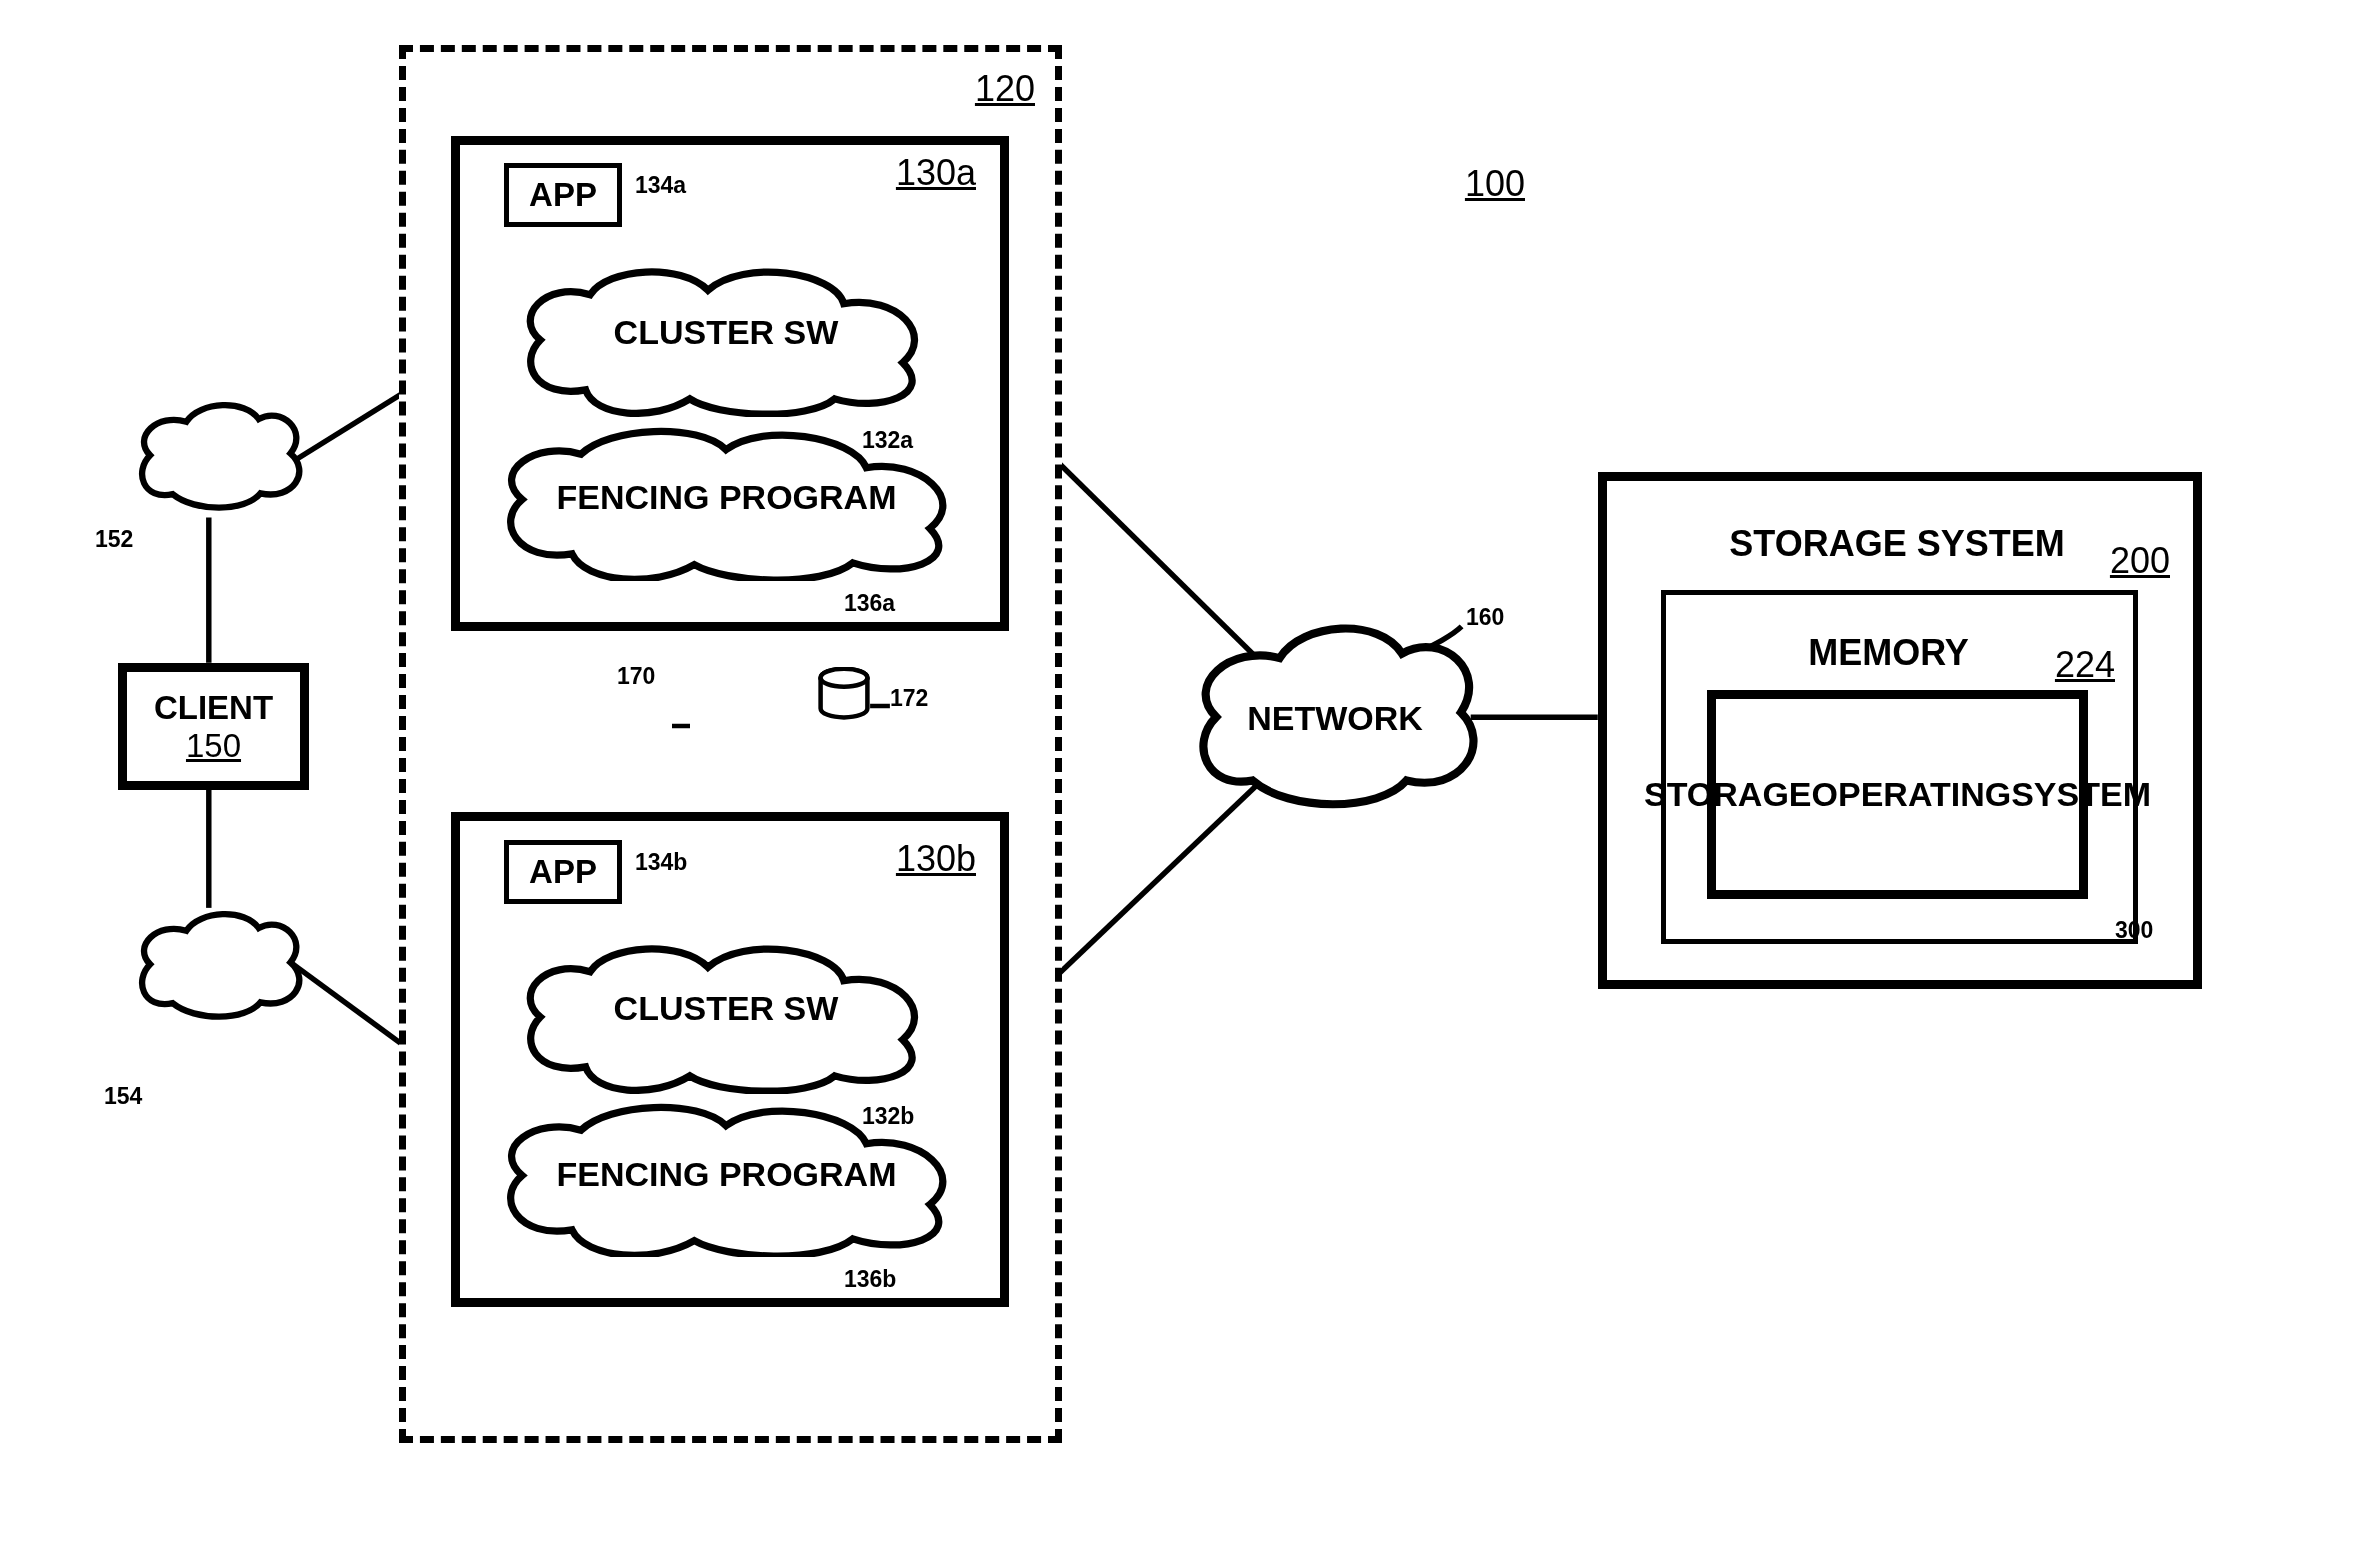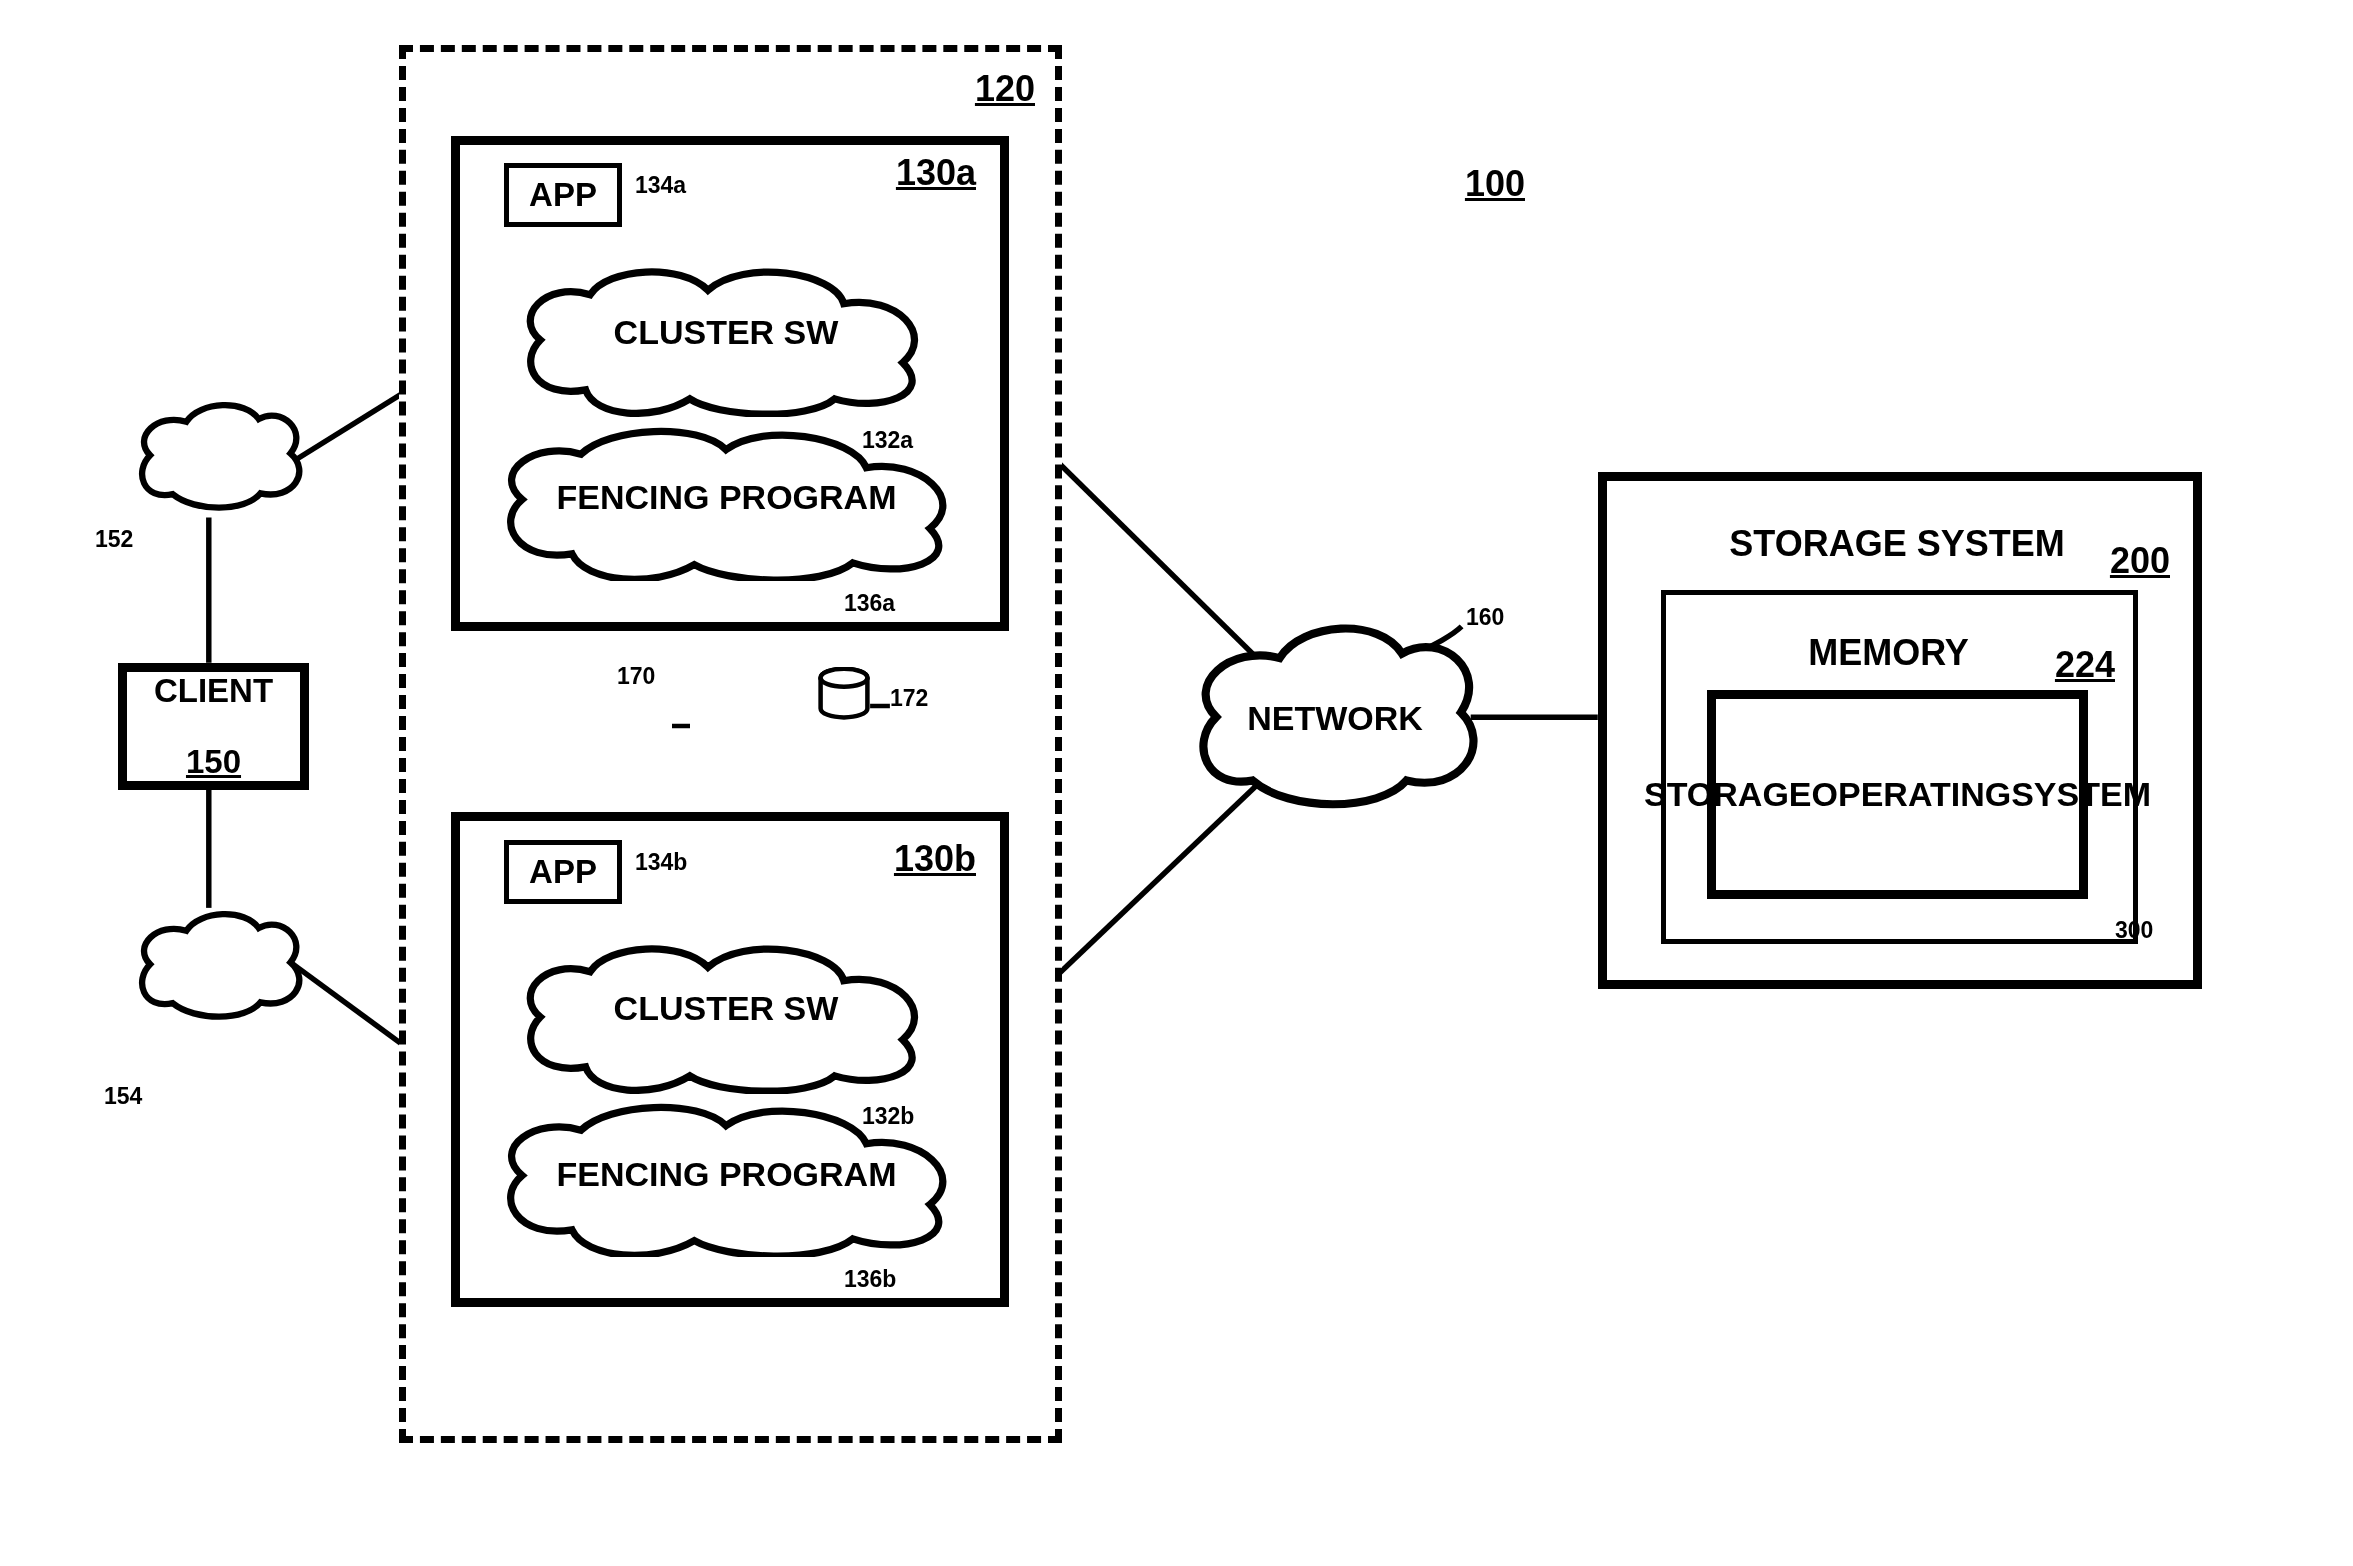--- a/index.html
+++ b/index.html
@@ -24,21 +24,21 @@
     border: 7.3px dashed #000;
   }
   .solid-box {
     border: 9px solid #000;
   }
   .thin-box {
     border: 5.4px solid #000;
   }
   .ref {
     font-size: 36px;
-    font-weight: 700;
+    font-weight: 400;
     text-decoration: underline;
     text-align: right;
   }
   .label {
     font-size: 36px;
     font-weight: 600;
     text-align: center;
   }
   .center {
     display: flex;
@@ -165,21 +165,21 @@
     <path d="M90,140 C30,150 5,105 35,80 C0,50 50,15 100,30 C130,0 230,-5 260,25 C300,-5 400,10 415,45 C475,35 525,80 485,112 C520,148 455,168 400,150 C365,178 260,172 225,152 C180,178 105,172 90,140 Z" fill="#fff" stroke="#000" stroke-width="8"></path>
   </svg>
   <div class="abs cloud-label" style="left:545px; top:1155px; width:363px;" data-bind="nodes.1.fencing_label">FENCING PROGRAM</div>
   <div class="abs small-ref" style="left:844px; top:1266px;" data-bind="nodes.1.fencing_ref">136b</div>
 
   <svg class="abs" style="left:132px; top:399px; width:172px; height:118px;" viewBox="0 0 190 130">
     <path d="M45,105 C12,112 2,80 20,62 C0,42 28,15 60,25 C75,2 125,0 140,22 C165,8 195,35 175,60 C198,80 178,112 142,104 C125,125 70,125 45,105 Z" fill="#fff" stroke="#000" stroke-width="7"></path>
   </svg>
   <div class="abs small-ref" style="left:95px; top:526px;" data-bind="client.top_cloud_ref">152</div>
 
-  <div class="abs solid-box" style="left:118px; top:663px; width:191px; height:127px; background:#fff; display:flex; flex-direction:column; align-items:center; justify-content:space-between;">
+  <div class="abs solid-box" style="left:118px; top:663px; width:191px; height:127px; background:#fff; display:flex; flex-direction:column; align-items:center; justify-content:center;">
     <span class="label" style="font-size:33px;" data-bind="client.label">CLIENT</span>
     <span class="ref" style="font-size:33px; text-align:center;" data-bind="client.ref">150</span>
   </div>
 
   <svg class="abs" style="left:132px; top:908px; width:172px; height:118px;" viewBox="0 0 190 130">
     <path d="M45,105 C12,112 2,80 20,62 C0,42 28,15 60,25 C75,2 125,0 140,22 C165,8 195,35 175,60 C198,80 178,112 142,104 C125,125 70,125 45,105 Z" fill="#fff" stroke="#000" stroke-width="7"></path>
   </svg>
   <div class="abs small-ref" style="left:104px; top:1035px;margin-top:48px;" data-bind="client.bottom_cloud_ref">154</div>
 
   <svg class="abs" style="left:1189px; top:617px; width:290px; height:200px;" viewBox="0 0 320 220">

